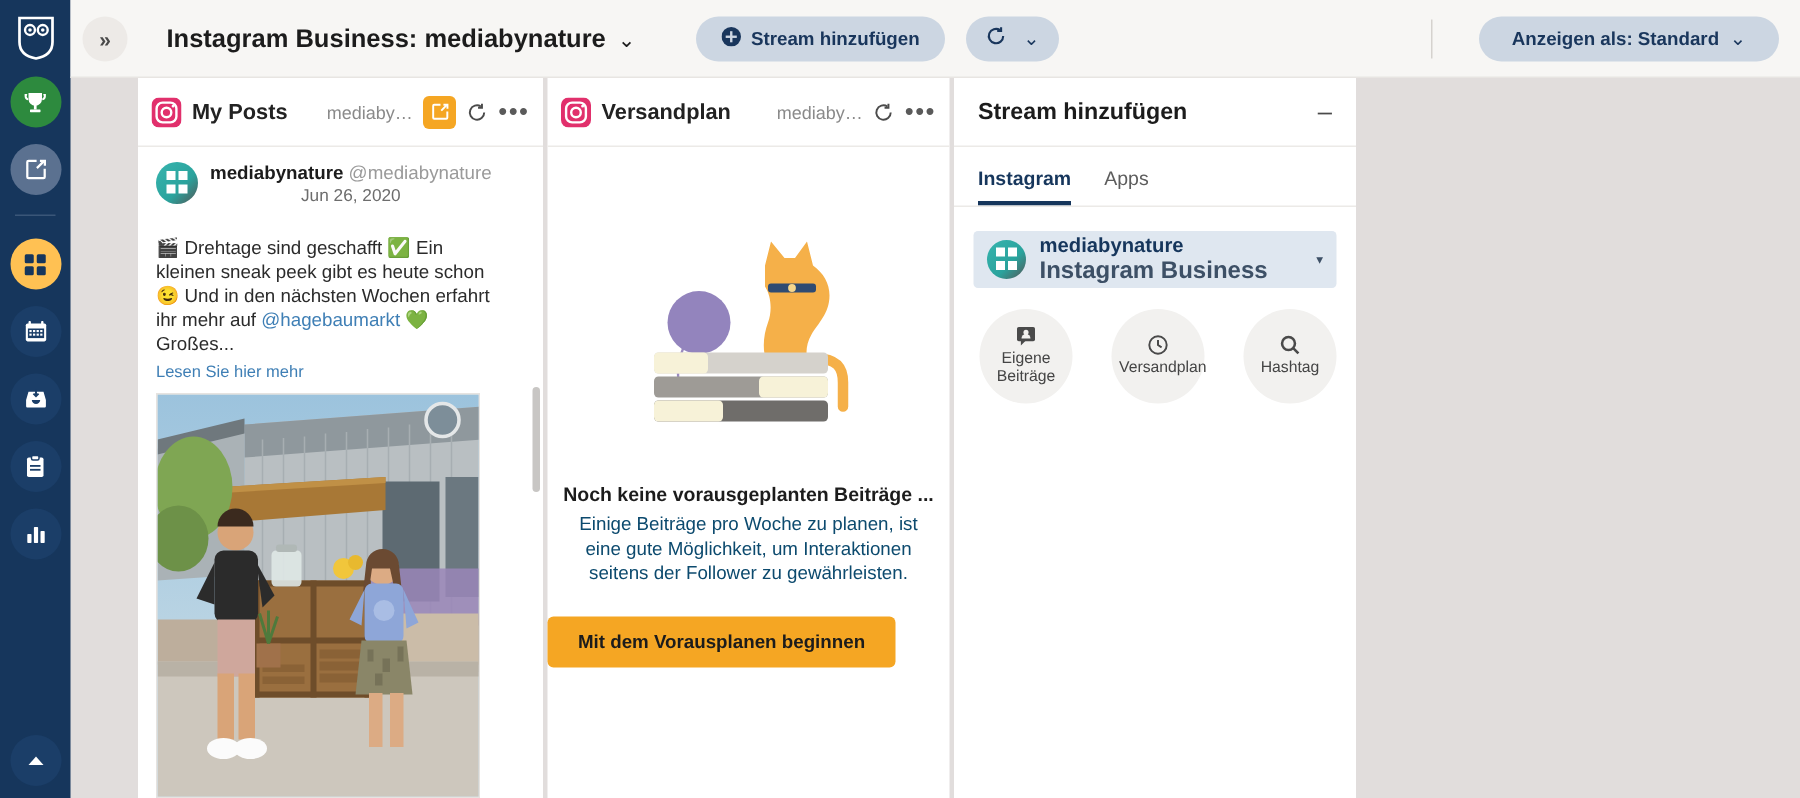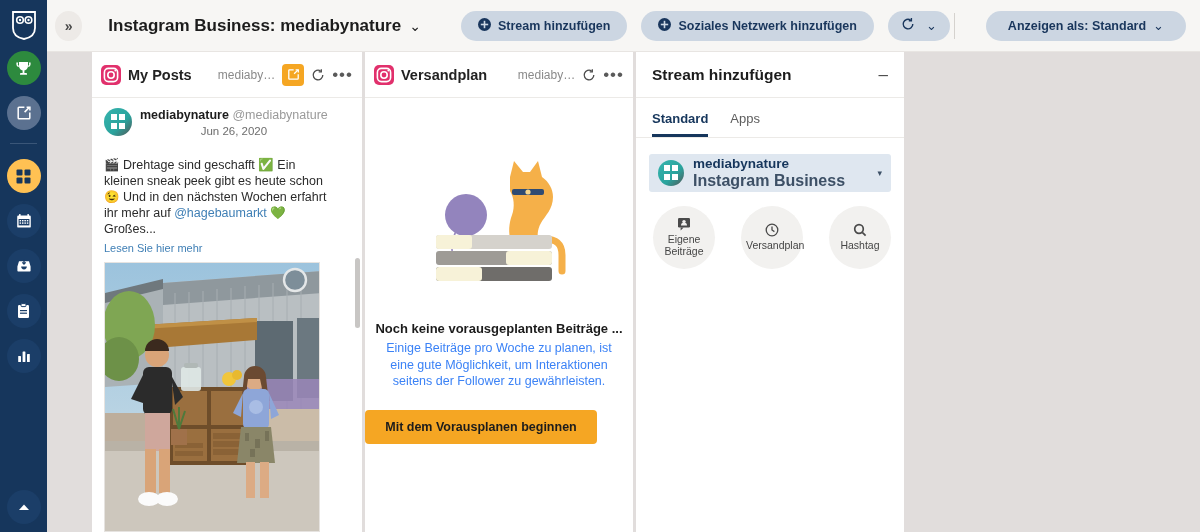--- a/index.html
+++ b/index.html
@@ -117,21 +117,21 @@
 
   
   .empty-wrap {
     flex: 1; display: flex; flex-direction: column; 
     padding-top: 55px; text-align: center;
   }
   .empty-title {
     font-size: 13px; font-weight: bold; color: #1c1c1c; margin-top: 34px;
     padding: 0 6px; white-space: nowrap;
   }
-  .empty-desc { font-size: 12.5px; color: #3b82f6; margin-top: 4px; padding: 0 16px; line-height: 1.32; }
+  .empty-desc { font-size: 12.5px; color: #0c4a6e; margin-top: 4px; padding: 0 16px; line-height: 1.32; }
   .cta {
     margin-top: 20px; background: #f5a623; border: none; border-radius: 4px;
     height: 34px; width: 232px; font-size: 12.5px; font-weight: bold; color: #1c1c1c;
     cursor: pointer; font-family: "Liberation Sans", sans-serif;
   }
 
   
   .panel-head {
     height: 46px; flex: 0 0 46px; display: flex; align-items: center;
     padding: 0 16px; border-bottom: 1px solid #eceae7;
@@ -283,30 +283,20 @@
       <div class="topbar-actions">
         <button class="pill">
           <span>
             <svg width="13" height="13" viewBox="0 0 13 13">
                 <circle cx="6.5" cy="6.5" r="6.5" fill="#19365c"></circle>
                 <rect x="5.7" y="2.8" width="1.6" height="7.4" fill="#ccd6e2"></rect>
                 <rect x="2.8" y="5.7" width="7.4" height="1.6" fill="#ccd6e2"></rect>
               </svg>
           </span>
           <span>Stream hinzufügen</span>
-        </button>
-        <button class="pill">
-          <span>
-            <svg width="13" height="13" viewBox="0 0 13 13">
-                <circle cx="6.5" cy="6.5" r="6.5" fill="#19365c"></circle>
-                <rect x="5.7" y="2.8" width="1.6" height="7.4" fill="#ccd6e2"></rect>
-                <rect x="2.8" y="5.7" width="7.4" height="1.6" fill="#ccd6e2"></rect>
-              </svg>
-          </span>
-          <span>Soziales Netzwerk hinzufügen</span>
         </button>
         <button class="pill icononly">
           <span>
             <svg width="14" height="14" viewBox="0 0 14 14" fill="none" stroke="#19365c" stroke-width="1.4">
               <path d="M11.8 7A4.8 4.8 0 1 1 9.6 3"></path>
                 <path d="M10.4 1.1v2.6H7.8"></path>
             </svg>
           </span>
           <span style="font-weight:normal;font-size:13px">⌄</span>
         </button>
@@ -527,21 +517,21 @@
         </div>
       </div>
 
       <div class="col col-3">
         <div class="panel-head">
           <span class="panel-title">Stream hinzufügen</span>
           <span class="minus">–</span>
         </div>
 
         <div class="tabs">
-          <div class="tab active">Standard</div>
+          <div class="tab active">Instagram</div>
           <div class="tab">Apps</div>
         </div>
         <div class="tabs-underline"></div>
 
         <div class="acct-row">
           <div class="avatar" style="width:26px;height:26px;flex:0 0 26px">
             <div class="sq" style="left:6px;top:5px;width:6px;height:6px"></div>
             <div class="sq" style="left:14px;top:5px;width:6px;height:6px"></div>
             <div class="sq" style="left:6px;top:14px;width:6px;height:6px"></div>
             <div class="sq" style="left:14px;top:14px;width:6px;height:6px"></div>

